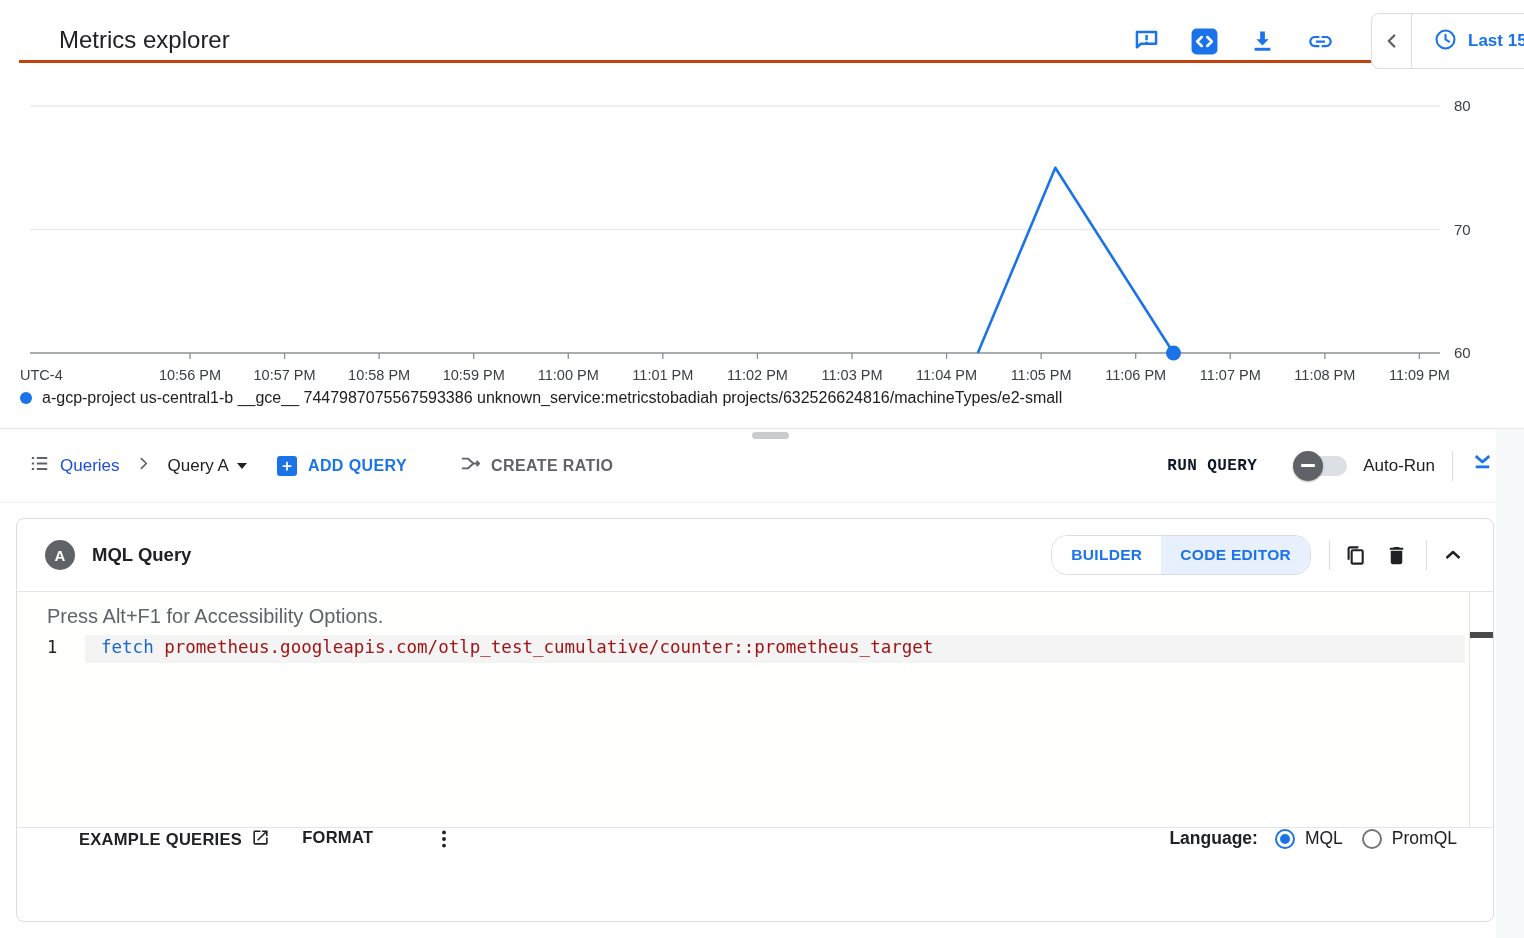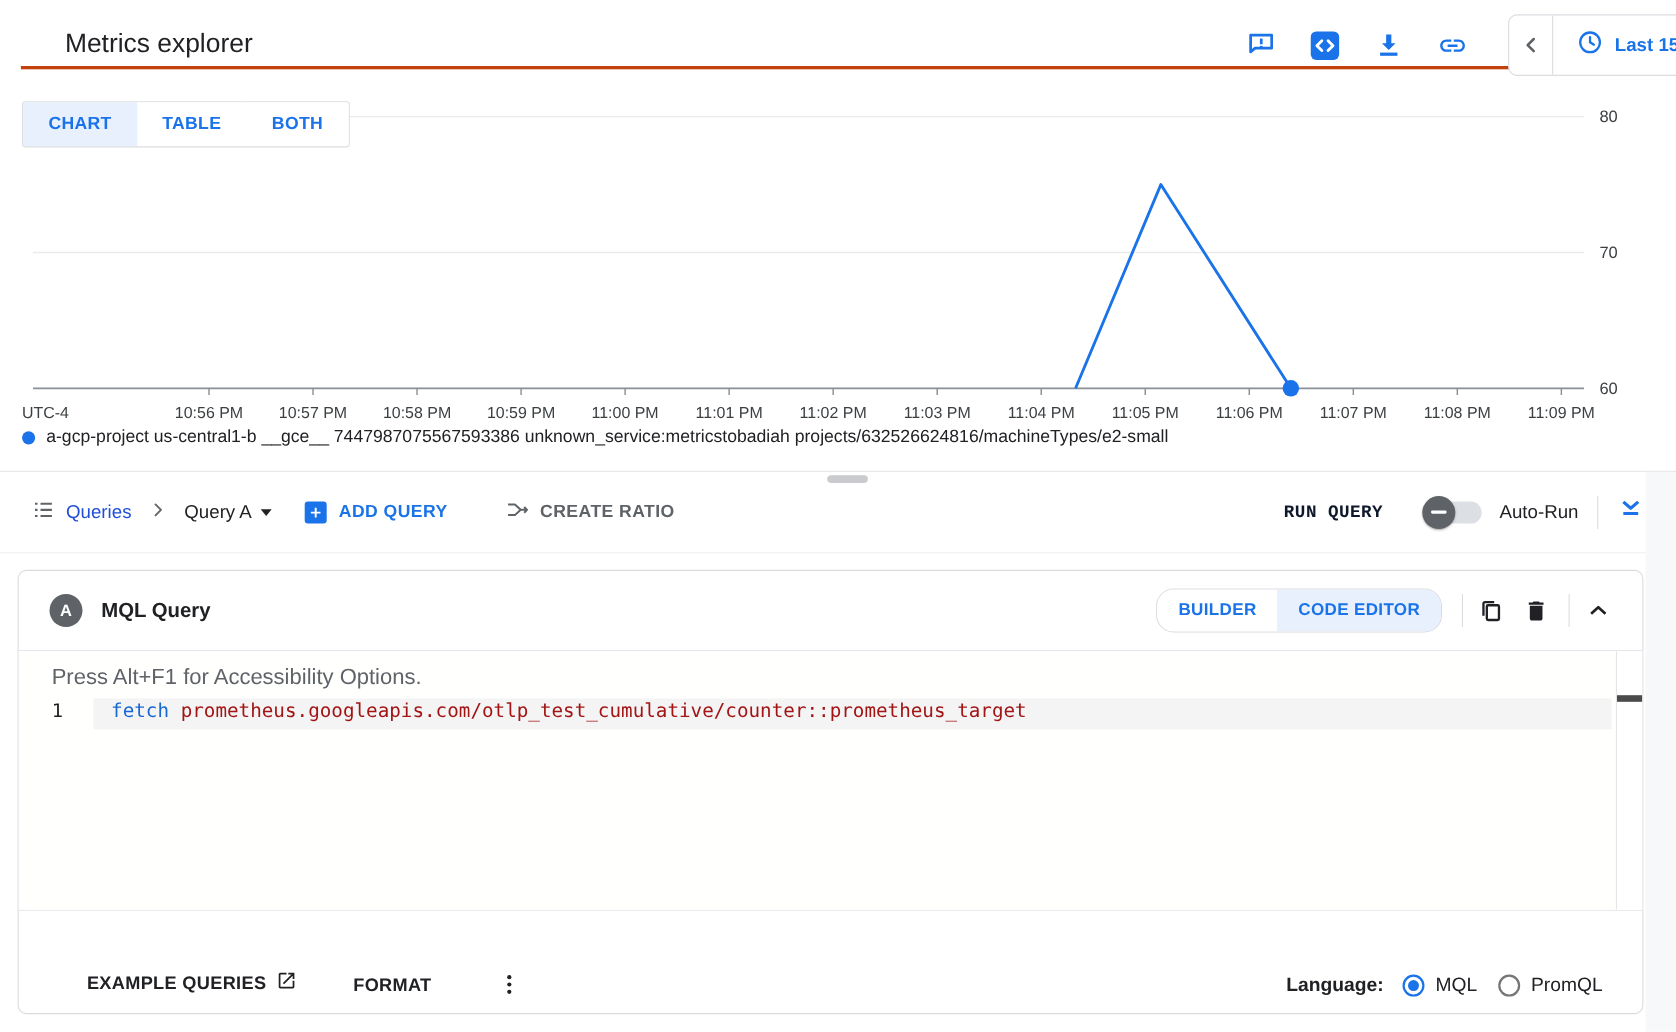--- a/index.html
+++ b/index.html
@@ -80,21 +80,21 @@
   .a11y-hint { padding:13px 0 0 30px; font-size:20px; color:#5f6368; }
   .code-row { position:relative; margin-top:7px; height:28px; }
   .active-line { position:absolute; left:68px; right:28px; top:0; height:28px; background:#f4f4f5; }
   .gutter-num { position:absolute; left:30px; top:2px; font-family:"DejaVu Sans Mono",monospace; font-size:17px; color:#202124; }
   .code-text { position:absolute; left:84px; top:2px; font-family:"DejaVu Sans Mono",monospace; font-size:17.5px; white-space:pre; }
   .kw { color:#1967d2; } .lit { color:#a31515; }
   .ed-scrollbar { position:absolute; right:0; top:0; bottom:0; width:24px; background:#fff; border-left:1px solid #e4e4e4; }
   .ed-thumb { position:absolute; left:0; top:40px; width:23px; height:6px; background:#4a4a4a; }
 
   
-  .card-foot { height:79px; border-top:1px solid #e3e5e8; display:flex; align-items:flex-end; padding:0 36px 0 62px; }
+  .card-foot { height:79px; border-top:1px solid #e3e5e8; display:flex; align-items:flex-start; padding:0 36px 0 62px; }
   .foot-btn { display:flex; align-items:center; gap:9px; font-family:inherit; background:none; border:none;
     font-size:16.5px; font-weight:700; letter-spacing:.3px; color:#202124; cursor:pointer; }
   .more-vert { margin-left:60px; }
   .lang { margin-left:auto; display:flex; align-items:center; }
   .lang-label { font-size:17.5px; font-weight:700; color:#202124; }
   .radio { width:20px; height:20px; border-radius:50%; position:relative; flex:none; cursor:pointer; }
   .radio.on { border:2.5px solid #1a73e8; }
   .radio.on::after { content:""; position:absolute; left:50%; top:50%; transform:translate(-50%,-50%);
     width:10px; height:10px; border-radius:50%; background:#1a73e8; }
   .radio.off { border:2.5px solid #747775; }
@@ -193,25 +193,20 @@
           <svg width="25" height="25" viewBox="0 0 24 24" fill="none">
               <circle cx="12" cy="12" r="8.6" stroke="#1a73e8" stroke-width="2"></circle>
               <path d="M12 7.4V12l3.4 2" stroke="#1a73e8" stroke-width="2" stroke-linecap="round"></path>
             </svg>
         </span>
         <span class="time-label">Last 15 min</span>
       </div>
     </div>
   </div>
 
-  <div class="view-tabs">
-    <button class="view-tab selected">CHART</button>
-    <button class="view-tab">TABLE</button>
-    <button class="view-tab">BOTH</button>
-  </div>
 
   <div class="qbar">
     <div class="drag-pill"></div>
     <div class="qbar-left">
       <span style="color:#5f6368">
         <svg width="23" height="23" viewBox="0 0 24 24" fill="none">
             <path d="M4 6.2h2.4M4 12h2.4M4 17.8h2.4M9.2 6.2H20M9.2 12H20M9.2 17.8H20" stroke="currentColor" stroke-width="2"></path>
           </svg>
       </span>
       <span class="q-label-gray" style="margin-left:9px">Queries</span>
@@ -298,21 +293,21 @@
 
     <div class="card-foot">
       <button class="foot-btn">
         <span>EXAMPLE QUERIES</span>
         <span>
           <svg width="19" height="19" viewBox="0 0 24 24" fill="currentColor">
               <path d="M19 19H5V5h7V3H5c-1.11 0-2 .9-2 2v14c0 1.1.89 2 2 2h14c1.1 0 2-.9 2-2v-7h-2v7zM14 3v2h3.59l-9.83 9.83 1.41 1.41L19 6.41V10h2V3h-7z"></path>
             </svg>
         </span>
       </button>
-      <button class="foot-btn" style="margin-left:51px">
+      <button class="foot-btn" style="margin-left:32px">
         <span>FORMAT</span>
       </button>
       <button class="icon-btn dark-icon more-vert" style="width:22px;height:22px">
         <svg viewBox="0 0 24 24" fill="currentColor">
             <circle cx="12" cy="4.8" r="2.1"></circle>
             <circle cx="12" cy="12" r="2.1"></circle>
             <circle cx="12" cy="19.2" r="2.1"></circle>
           </svg>
       </button>
       <div class="lang">

